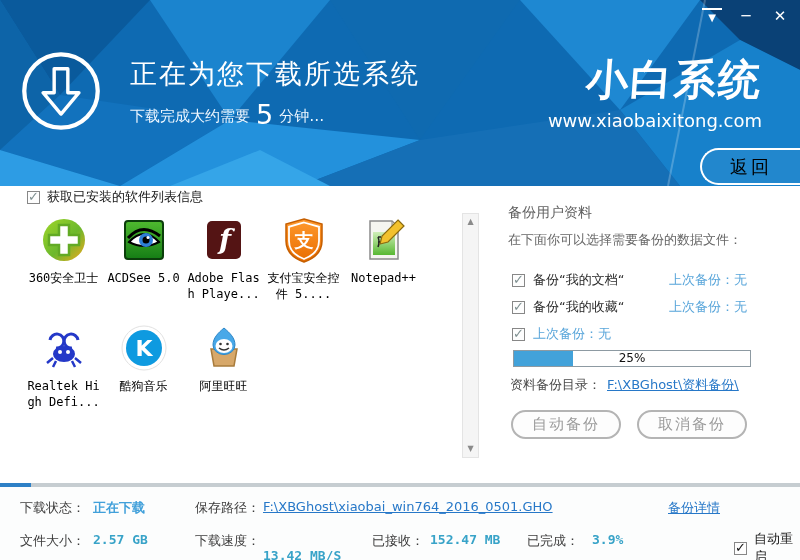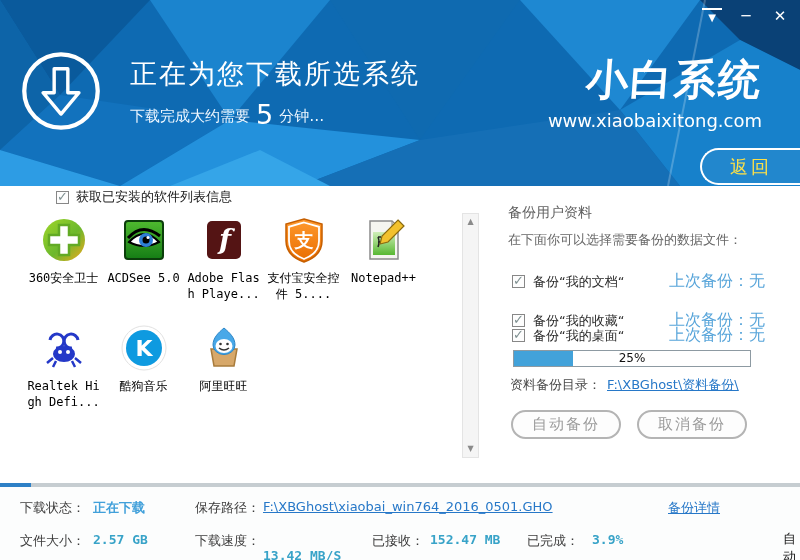--- a/index.html
+++ b/index.html
@@ -14,26 +14,26 @@
   .winctl span { color:#fff; font-size:15px; line-height:20px; width:20px; text-align:center; cursor:pointer; }
   .winctl .skin { font-size:10px; border-top:2px solid #fff; padding-top:1px; line-height:14px; margin-top:2px; }
   #dl-circle { position:absolute; left:20px; top:50px; width:82px; height:82px; z-index:3; }
   #hdr-title { position:absolute; left:130px; top:56px; color:#fff; font-size:27px; letter-spacing:2px; z-index:3; }
   #hdr-sub { position:absolute; left:130px; top:104px; color:#eef7ff; font-size:15px; z-index:3; display:flex; align-items:flex-end; gap:6px;}
   #hdr-sub .big { font-size:27px; line-height:22px; color:#fff; }
   #brand { position:absolute; right:38px; top:52px; text-align:right; z-index:3; }
   #brand .logo { color:#fff; font-size:42px; font-weight:900; letter-spacing:2px; transform:skewX(-4deg); }
   #brand .site { color:#fff; font-size:18px; margin-top:2px; }
   #back-btn { position:absolute; right:0; top:148px; width:100px; height:37px; border:2px solid #fff; border-right:none;
-    border-radius:19px 0 0 19px; color:#fde047; font-size:18px; display:flex; align-items:center; justify-content:center;
+    border-radius:19px 0 0 19px; color:#000000; font-size:18px; display:flex; align-items:center; justify-content:center;
     letter-spacing:3px; z-index:4; cursor:pointer; background:rgba(255,255,255,0.05); }
 
   
   #content { position:absolute; left:0; top:186px; width:800px; height:297px; background:#fff; }
-  .cbrow { display:flex; align-items:center; gap:7px;margin-left:29px; }
+  .cbrow { display:flex; align-items:center; gap:7px; }
   .cb { width:13px; height:13px; background:#fdfdfd; border:1px solid #878787; position:relative; flex:0 0 13px; cursor:pointer; }
   .cb.checked::after { content:"✓"; position:absolute; left:0px; top:-3px; font-size:13px; font-weight:bold; color:#7e8f90; }
   .cb.dark.checked::after { color:#111; }
   #getlist { position:absolute; left:27px; top:2px; }
   #getlist .lbl { font-size:13px; color:#1a1a1a; }
 
   #swgrid { position:absolute; left:24px; top:30px; width:410px; display:flex; flex-wrap:wrap; }
   .sw-item { width:79px; margin-right:1px; margin-bottom:22px; display:flex; flex-direction:column; align-items:center; }
   .sw-item .ic { width:48px; height:48px; }
   .sw-item .lb { margin-top:7px; font-size:12px; line-height:1.3; color:#000; text-align:center; width:74px;
@@ -42,21 +42,21 @@
   #scrollbar { position:absolute; left:462px; top:27px; width:17px; height:245px; background:#f5f5f5; border:1px solid #e4e4e4; }
   #scrollbar .arr { position:absolute; left:0; width:15px; height:16px; text-align:center; font-size:8px; color:#8a8a8a; line-height:16px; cursor:pointer; }
   #scrollbar .up { top:0; }
   #scrollbar .dn { bottom:0; }
 
   
   #bp-title { position:absolute; left:508px; top:18px; font-size:14px; color:#5f5f5f; }
   #bp-desc  { position:absolute; left:508px; top:45px; font-size:13px; color:#666; }
   .bp-row { position:absolute; left:512px; width:280px; display:flex; align-items:center; gap:8px; }
   .bp-row .lbl { font-size:13px; color:#2b2b2b; width:128px; }
-  .bp-row .last { font-size:16px; color:#58a5da; cursor:pointer; }
+  .bp-row .last { font-size:13px; color:#58a5da; cursor:pointer; }
   #bp-bar { position:absolute; left:513px; top:164px; width:238px; height:17px; border:1px solid #8d9aa2; background:#fff; }
   #bp-fill { height:100%; background:#42a2da; width:0; }
   #bp-pct { position:absolute; left:513px; top:164px; width:238px; height:17px; text-align:center; font-size:12px; color:#111; line-height:17px; }
   #bp-dir { position:absolute; left:510px; top:190px; font-size:13px; color:#4a4a4a; display:flex; gap:6px; }
   a.lnk { color:#2778c8; text-decoration:underline; cursor:pointer; }
   .pill { position:absolute; top:224px; width:110px; height:29px; border:2px solid #b4b4b4; border-radius:15px;
     background:#fdfdfd; color:#9b9b9b; font-size:15px; display:flex; align-items:center; justify-content:center;
     letter-spacing:2px; cursor:pointer; }
   #btn-auto { left:511px; }
   #btn-cancel { left:637px; }
@@ -244,28 +244,27 @@
     </div>
 
     <div id="bp-title">备份用户资料</div>
     <div id="bp-desc">在下面你可以选择需要备份的数据文件：</div>
 
     <div class="bp-row" style="top:85px;">
       <span class="cb checked"></span>
       <span class="lbl">备份“我的文档“</span>
       <span class="last">上次备份：无</span>
     </div>
-    <div class="bp-row" style="top:112px;margin-top:12px;">
+    <div class="bp-row" style="top:112px;">
       <span class="cb checked"></span>
       <span class="lbl">备份“我的收藏“</span>
       <span class="last">上次备份：无</span>
     </div>
     <div class="bp-row" style="top:139px;">
       <span class="cb checked"></span>
-      <span class="lbl">备份“我的桌面“</span>
       <span class="last">上次备份：无</span>
     </div>
 
     <div id="bp-bar">
       <div id="bp-fill" style="width: 25%;"></div>
     </div>
     <div id="bp-pct">25%</div>
 
     <div id="bp-dir">
       <span>资料备份目录：</span>

